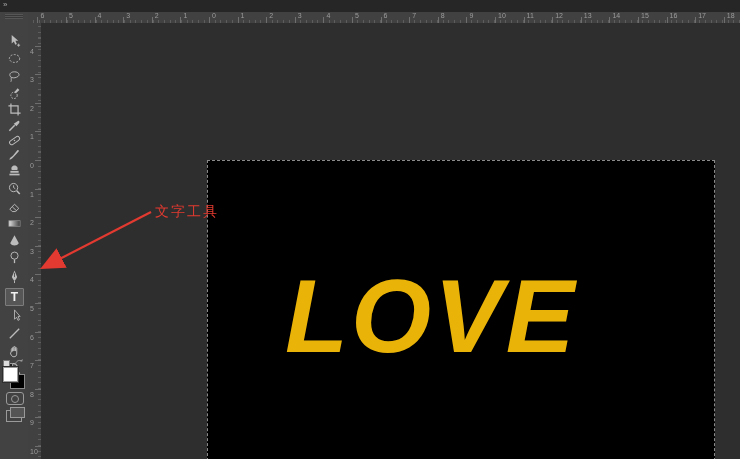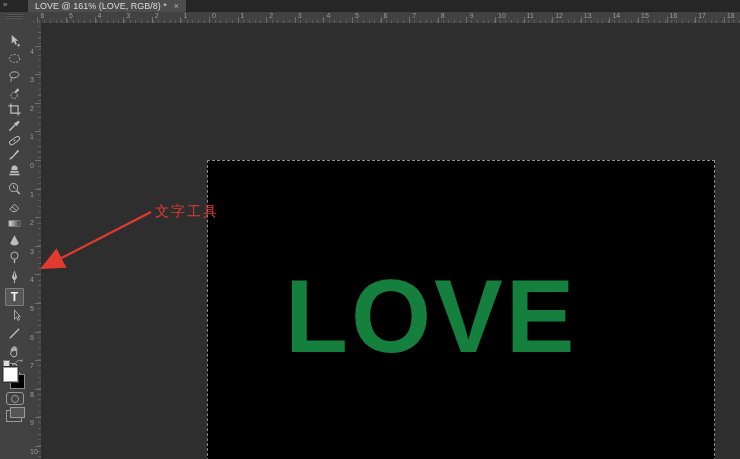--- a/index.html
+++ b/index.html
@@ -54,24 +54,20 @@
   .annotation-label{position:absolute;left:155px;top:203px;font-size:14px;letter-spacing:2px;z-index:60;}
   .arrow-svg{position:absolute;left:0;top:0;width:740px;height:459px;z-index:55;pointer-events:none;}
 </style>
 </head>
 <body>
 
 <div class="app">
 
   <div class="topbar">
     <span class="collapse">»</span>
-    <div class="tab">
-      <span class="tab-title">LOVE @ 161% (LOVE, RGB/8) *</span>
-      <span class="tab-close">×</span>
-    </div>
   </div>
 
   <div class="toolbar">
     <div class="grip"></div>
     <div id="tools">
         <div class="tool" style="top: 20px;">
           <svg viewBox="0 0 16 16" width="15" height="15">
             <path d="M5 2.2 L5 11.2 L7.3 9 L8.8 12.6 L10.5 11.8 L9 8.3 L12 8.3 Z" fill="#bcbcbc"></path>
             <path d="M10.8 13 h3.2 M12.4 11.4 v3.2" stroke="#bcbcbc" fill="none"></path>
           </svg>
@@ -284,21 +280,21 @@
       <div class="vtick" style="top: 365.8px;"></div>
       <span class="vlabel" style="top: 367.8px;">8</span>
       <div class="vtick" style="top: 394.4px;"></div>
       <span class="vlabel" style="top: 396.4px;">9</span>
       <div class="vtick" style="top: 423px;"></div>
       <span class="vlabel" style="top: 425px;">10</span>
     </div>
 
   <div class="workarea">
     <div class="canvas" style="background: rgb(0, 0, 0);">
-      <div class="love" style="color: #15803d;">LOVE</div>
+      <div class="love" style="color: #eab308; font-style: italic;">LOVE</div>
     </div>
   </div>
 
   <div class="annotation-label" style="color: rgb(226, 58, 48);">文字工具</div>
 
   <svg class="arrow-svg" viewBox="0 0 740 459">
     <defs>
       <marker id="ah" markerWidth="11" markerHeight="10" refX="8" refY="5" orient="auto">
         <path id="ahp" d="M0 0 L11 5 L0 10 Z" fill="#e23a30"></path>
       </marker>

